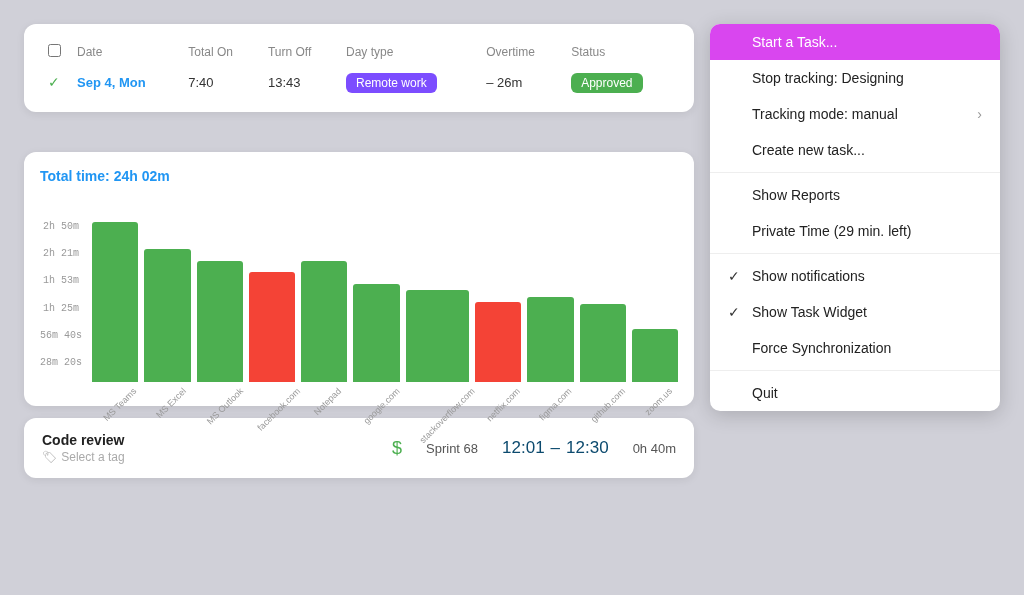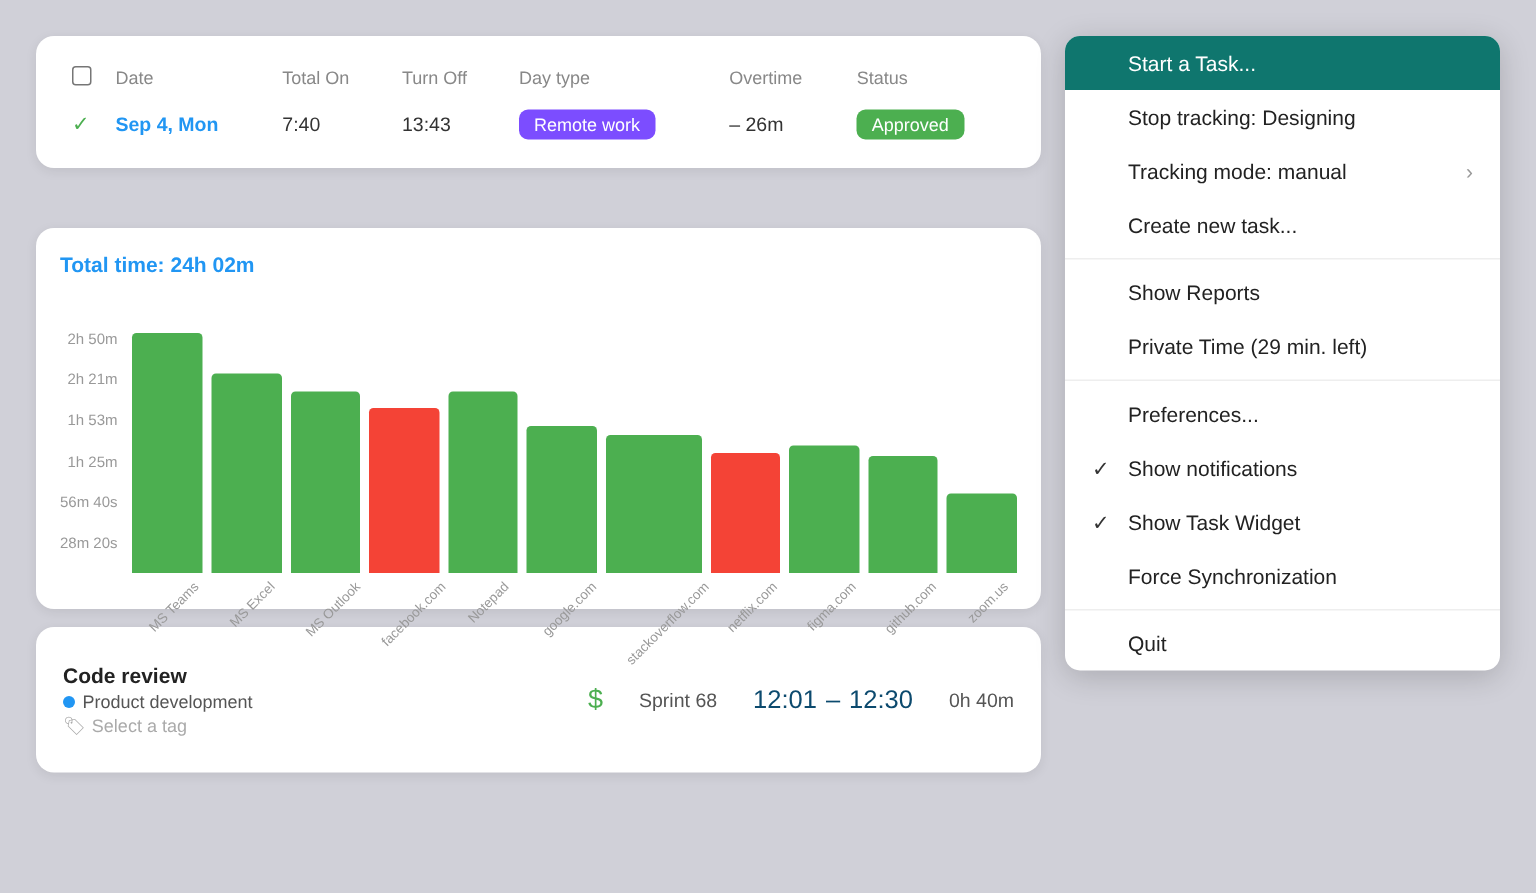--- a/index.html
+++ b/index.html
@@ -98,22 +98,23 @@
       display: flex;
       flex-direction: column;
       justify-content: space-between;
       height: 175px;
       padding-bottom: 28px;
       margin-right: 6px;
     }
     .y-label {
       font-size: 10px;
       color: #999;
-      text-align: right;
+      text-align: center;
       white-space: nowrap;
+      font-family: Liberation Mono, monospace;
     }
     .bars-container {
       display: flex;
       gap: 6px;
       align-items: flex-end;
       flex: 1;
       height: 175px;
       position: relative;
     }
     .bar-group {
@@ -135,21 +136,21 @@
       transform: rotate(-45deg);
       transform-origin: top right;
       margin-top: 4px;
       white-space: nowrap;
       margin-left: -10px;
     }
     
     .task-card {
       background: #fff;
       border-radius: 12px;
-      padding: 24px 18px;
+      padding: 14px 18px;
       box-shadow: 0 2px 8px rgba(0,0,0,0.08);
       display: flex;
       align-items: center;
       gap: 24px;
     }
     .task-info { flex: 1; }
     .task-name { font-size: 14px; font-weight: 600; color: #222; }
     .task-project {
       display: flex;
       align-items: center;
@@ -195,21 +196,21 @@
     .menu-item {
       padding: 10px 18px;
       font-size: 14px;
       color: #222;
       cursor: pointer;
       display: flex;
       align-items: center;
       gap: 8px;
     }
     .menu-item.active {
-      background: #0f766e;
+      background: #d946ef;
       color: #fff;
     }
     .menu-separator {
       border: none;
       border-top: 1px solid #eee;
       margin: 4px 0;
     }
     .menu-item .check-mark { font-size: 14px; color: #333; width: 16px; }
     .menu-item .arrow { margin-left: auto; color: #999; }
   </style>
@@ -307,24 +308,20 @@
               <div class="bar green" style="height: 53px;"></div>
               <div class="bar-label">zoom.us</div>
             </div>
           </div>
       </div>
     </div>
 
     <div class="task-card">
       <div class="task-info">
         <div class="task-name">Code review</div>
-        <div class="task-project">
-          <div class="project-dot"></div>
-          <span>Product development</span>
-        </div>
         <div class="task-tag">
           <span>🏷</span>
           <span>Select a tag</span>
         </div>
       </div>
       <div class="dollar-icon">$</div>
       <div class="sprint-label">Sprint 68</div>
       <div class="time-range">
         <span>12:01</span>
         <span>–</span>
@@ -357,24 +354,20 @@
       <div class="menu-item">
         <span style="width: 16px;"></span>
         <span>Show Reports</span>
       </div>
       <div class="menu-item">
         <span style="width: 16px;"></span>
         <span>Private Time (29 min. left)</span>
       </div>
       <hr class="menu-separator">
       <div class="menu-item">
-        <span style="width: 16px;"></span>
-        <span>Preferences...</span>
-      </div>
-      <div class="menu-item">
         <span class="check-mark">✓</span>
         <span>Show notifications</span>
       </div>
       <div class="menu-item">
         <span class="check-mark">✓</span>
         <span>Show Task Widget</span>
       </div>
       <div class="menu-item">
         <span style="width: 16px;"></span>
         <span>Force Synchronization</span>

